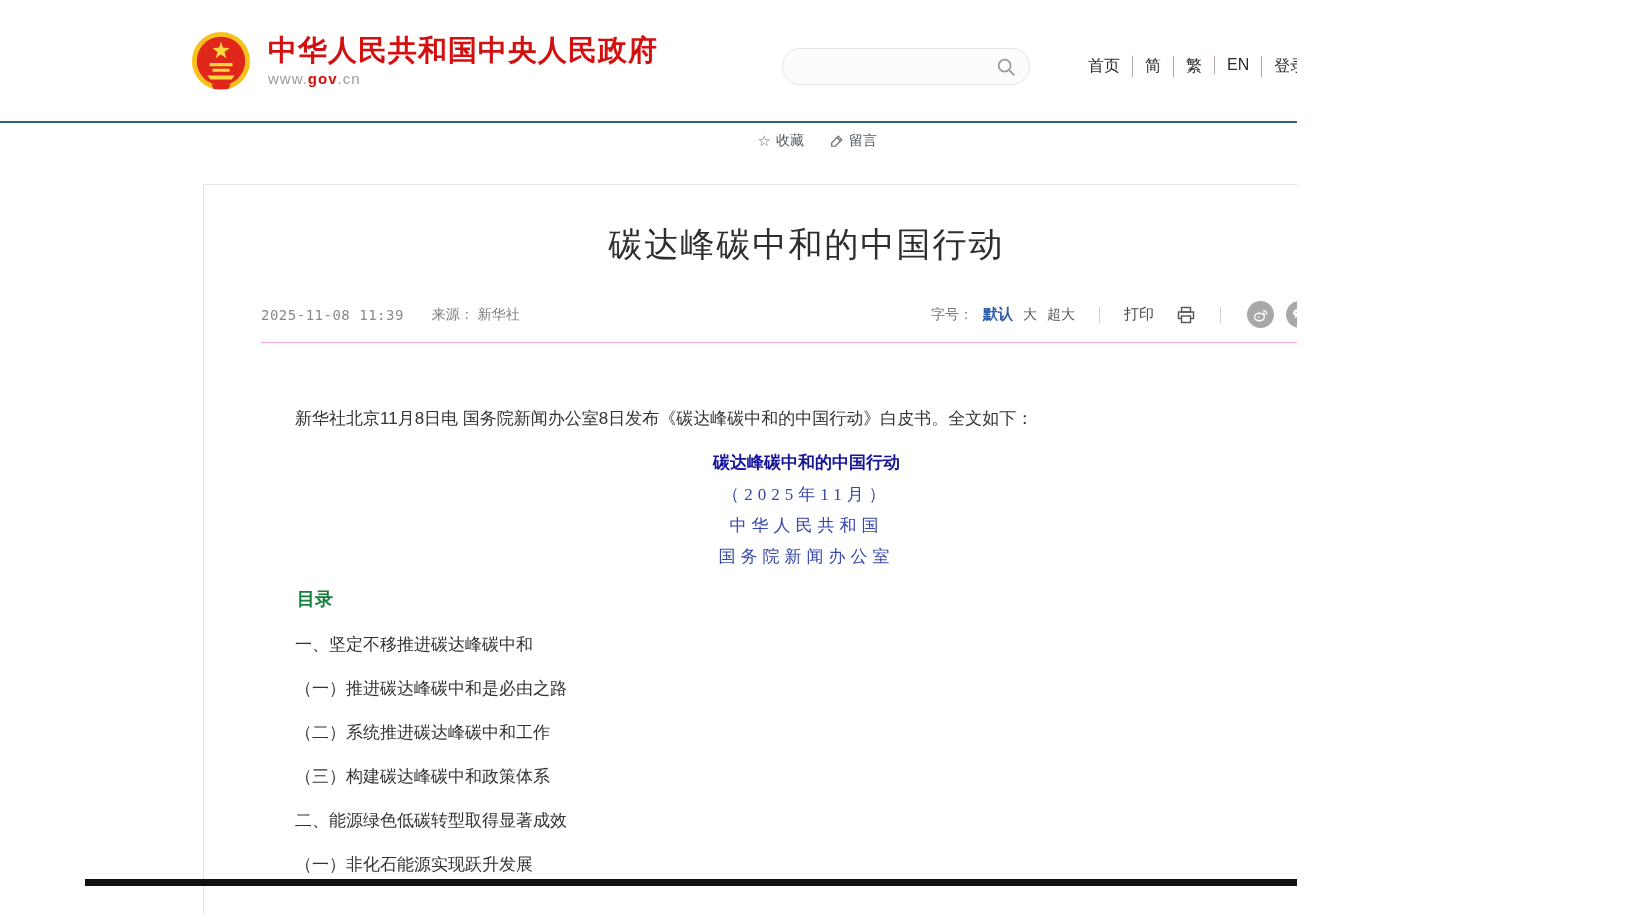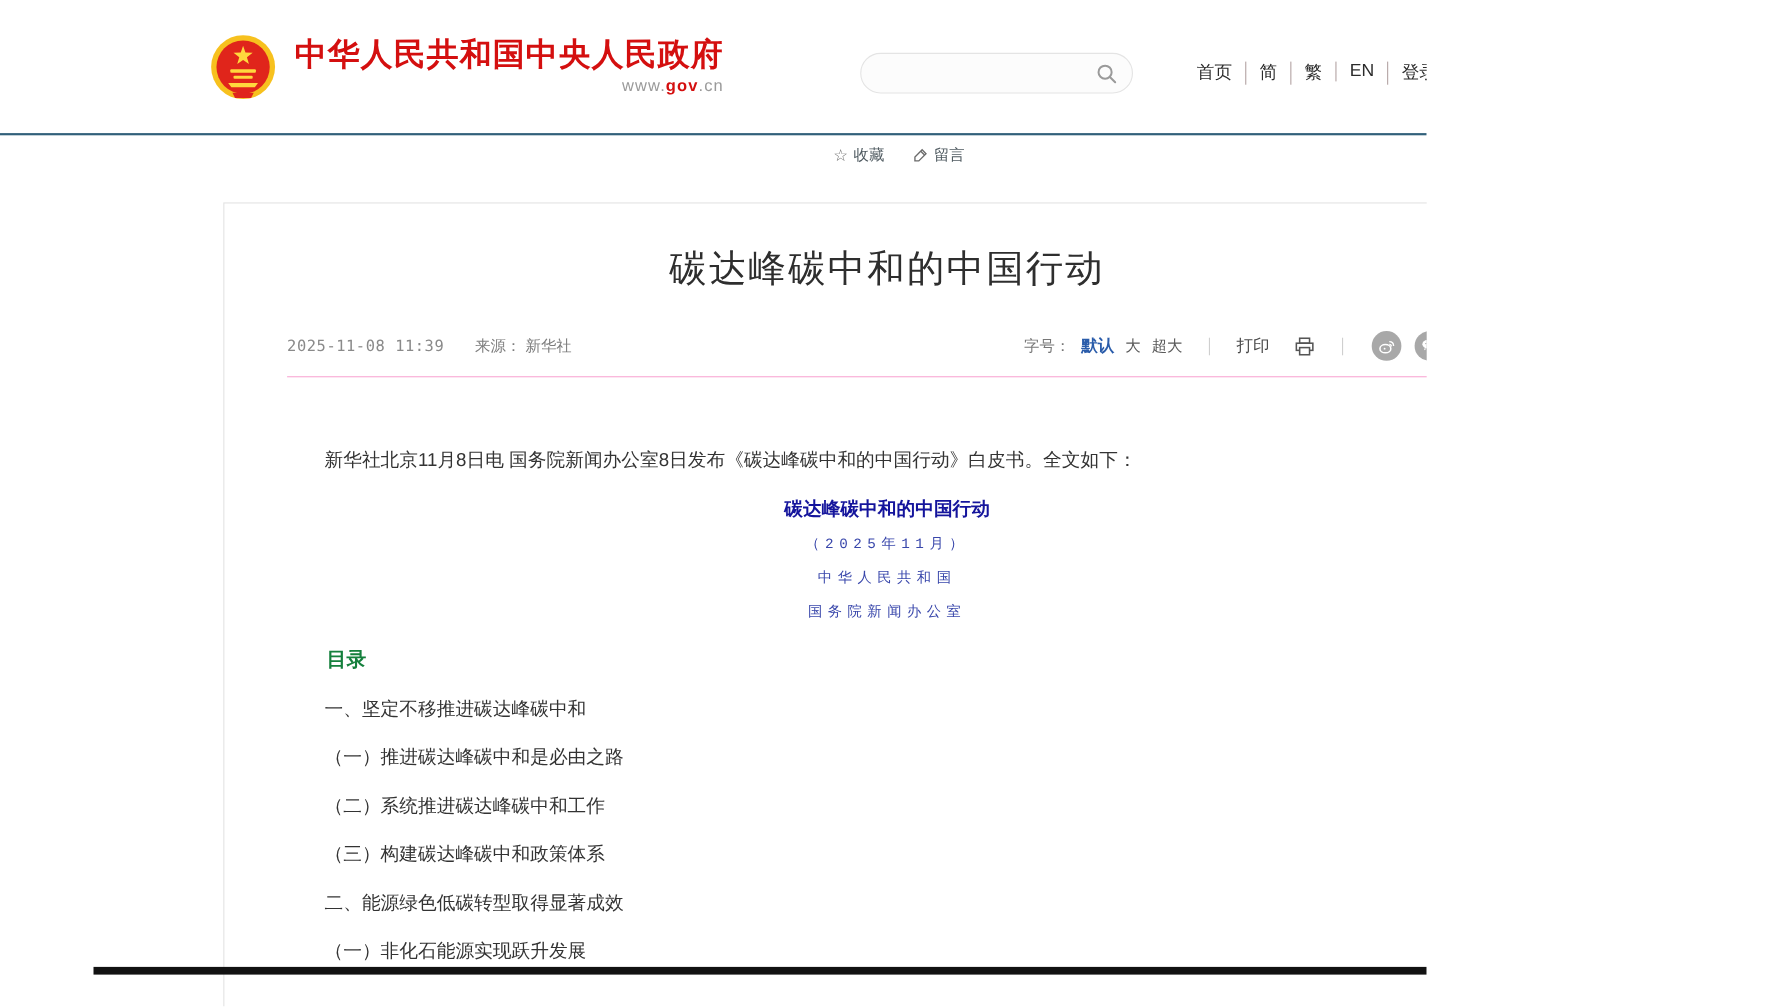--- a/index.html
+++ b/index.html
@@ -9,21 +9,21 @@
     background:#fff; overflow:hidden;
     font-family:"Liberation Sans", sans-serif; color:#333;
   }
 
   
   .site-header { position:absolute; left:0; top:0; width:100%; height:122px; background:#fff; }
   .brand { position:absolute; left:190px; top:30px; display:flex; align-items:center; }
   .emblem { width:62px; height:62px; flex:0 0 62px; }
   .brand-text { margin-left:16px; }
   .site-title { font-size:29px; font-weight:bold; color:var(--brand-red,#d40f0f); letter-spacing:1px; line-height:30px; }
-  .site-url { margin-top:5px; font-size:15px; color:#9a9a9a; letter-spacing:1px;text-align:right; }
+  .site-url { margin-top:5px; font-size:15px; color:#9a9a9a; letter-spacing:1px; }
   .site-url .hl { color:var(--brand-red,#d40f0f); font-weight:bold; }
 
   .search-box {
     position:absolute; left:782px; top:48px; width:248px; height:37px;
     background:#fcfcfc; border:1px solid #e4e4e4; border-radius:19px;
     display:flex; align-items:center; padding:0 12px 0 18px;
   }
   .search-input { flex:1; border:none; outline:none; background:transparent; font-size:14px; color:#333; }
   .search-icon { width:22px; height:22px; cursor:pointer; }
 
@@ -63,22 +63,22 @@
     display:flex; align-items:center; justify-content:center; cursor:pointer; margin-left:2px;
   }
 
   
   .doc-body { margin-top:65px; font-size:17px; color:#333; }
   .para { margin:0 0 23px; line-height:21px; }
   .indent { text-indent:2em; }
   .center { text-align:center; text-indent:0; }
   .doc-title { font-weight:bold; color:var(--doc-blue,#14149c); font-size:17px; margin-bottom:13px; }
   .kai {
-    font-family:Liberation Mono, monospace;
-    font-size:13px; color:var(--kai-blue,#3947ab); letter-spacing:5px; margin-bottom:14px; line-height:17px;
+    font-family:Liberation Serif, serif;
+    font-size:17px; color:var(--kai-blue,#3947ab); letter-spacing:5px; margin-bottom:14px; line-height:17px;
   }
   .toc-heading { font-weight:bold; font-size:18px; color:#15803d; margin-top:24px; margin-bottom:24px; }
 
   
   .bottom-bar { position:absolute; left:85px; right:0; top:879px; height:7px; background:#121212; z-index:5; }
 </style>
 </head>
 <body>
 
 <div class="page">

